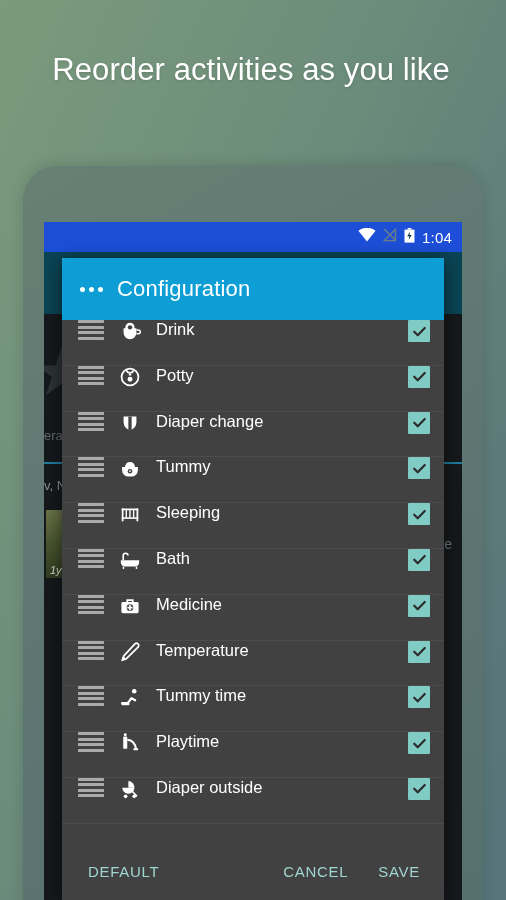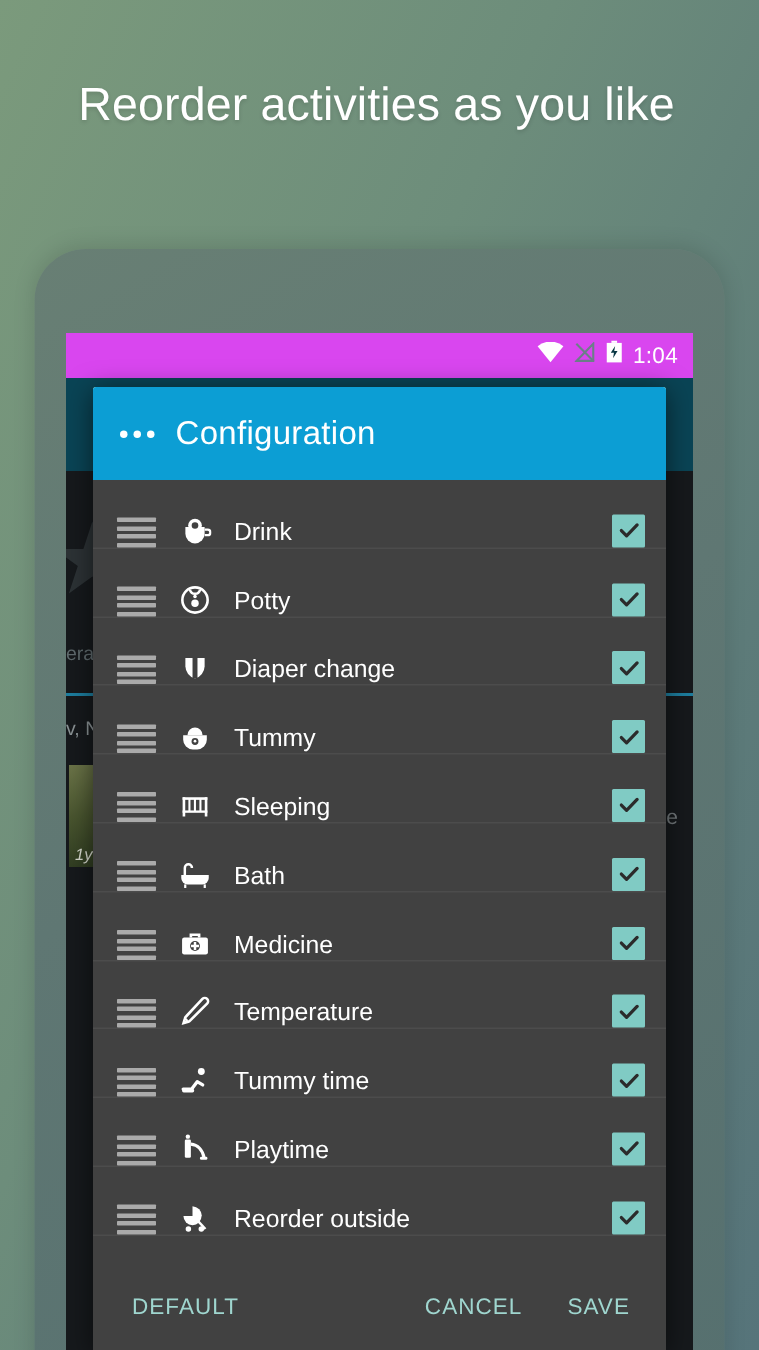--- a/index.html
+++ b/index.html
@@ -44,21 +44,21 @@
     left:44px; top:222px;
     width:418px; height:678px;
     background:#101215;
     overflow:hidden;
   }
 
   
   .statusbar {
     position:absolute; left:0; top:0;
     width:418px; height:30px;
-    background:#d946ef;
+    background:#1d4ed8;
     display:flex; align-items:center; justify-content:flex-end;
     padding-right:10px; gap:7px;
   }
   .sb-clock {
     color:#ffffff; font-size:15px; letter-spacing:.2px;
   }
   .sb-ico { display:block; }
 
   
   .appbehind { position:absolute; left:0; top:30px; width:418px; height:648px; background:#14171a; }
@@ -124,21 +124,21 @@
 
   .dlg-list {
     flex:1 1 auto;
     overflow:hidden;
     background:#414141;
     position:relative;
   }
 
   .row {
     height:45.8px;
-    display:flex; align-items:flex-end;
+    display:flex; align-items:flex-start;
     padding:0 14px 0 16px;
     border-bottom:1px solid #4c4c4c;
     gap:0;
   }
 
   .handle {
     width:26px; flex:0 0 26px;
     display:flex; flex-direction:column; gap:2.5px;
   }
   .handle span { display:block; height:3px; background:#aaaaaa; border-radius:.5px; }
@@ -470,21 +470,21 @@
             </div>
             <div class="row-icon">
               <svg width="22" height="22" viewBox="0 0 24 24">
                 <path d="M3.6 10.6h13.2a6.6 6.6 0 0 1-6.6 6.6 6.6 6.6 0 0 1-6.6-6.6z" fill="#ffffff"></path>
                 <path d="M10.2 10.6V3.4A7.2 7.2 0 0 1 17 10.6" fill="#ffffff"></path>
                 <path d="M13.4 13.4 19.6 20" fill="none" stroke="#ffffff" stroke-width="1.8"></path>
                 <circle cx="7.2" cy="20" r="2" fill="#ffffff"></circle>
                 <circle cx="16.6" cy="20" r="2" fill="#ffffff"></circle>
               </svg>
             </div>
-            <div class="row-label">Reorder outside</div>
+            <div class="row-label">Diaper outside</div>
             <div class="checkbox">
               <svg width="15" height="15" viewBox="0 0 16 16">
                 <path d="M2.4 8.2 6.1 12 13.6 4.2" fill="none" stroke="#2b2b2b" stroke-width="2.3" stroke-linecap="round" stroke-linejoin="round"></path>
               </svg>
             </div>
           </div>
         </div>
 
       <div class="dlg-footer">
         <button class="fbtn">DEFAULT</button>

